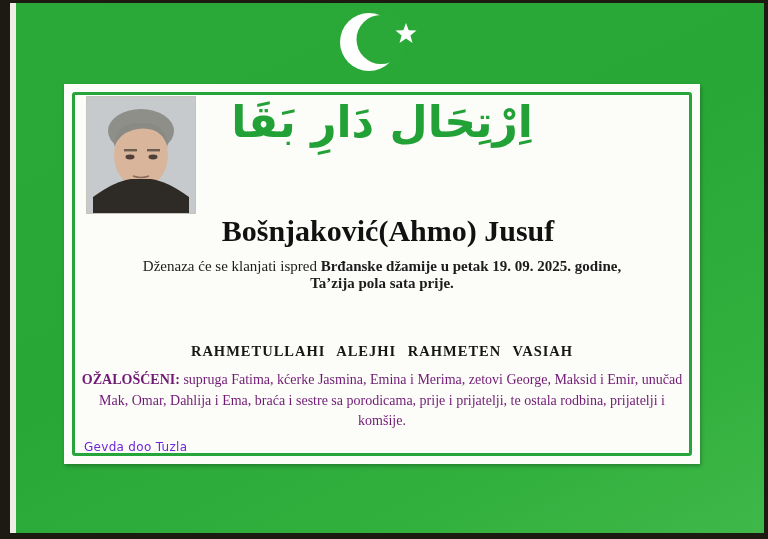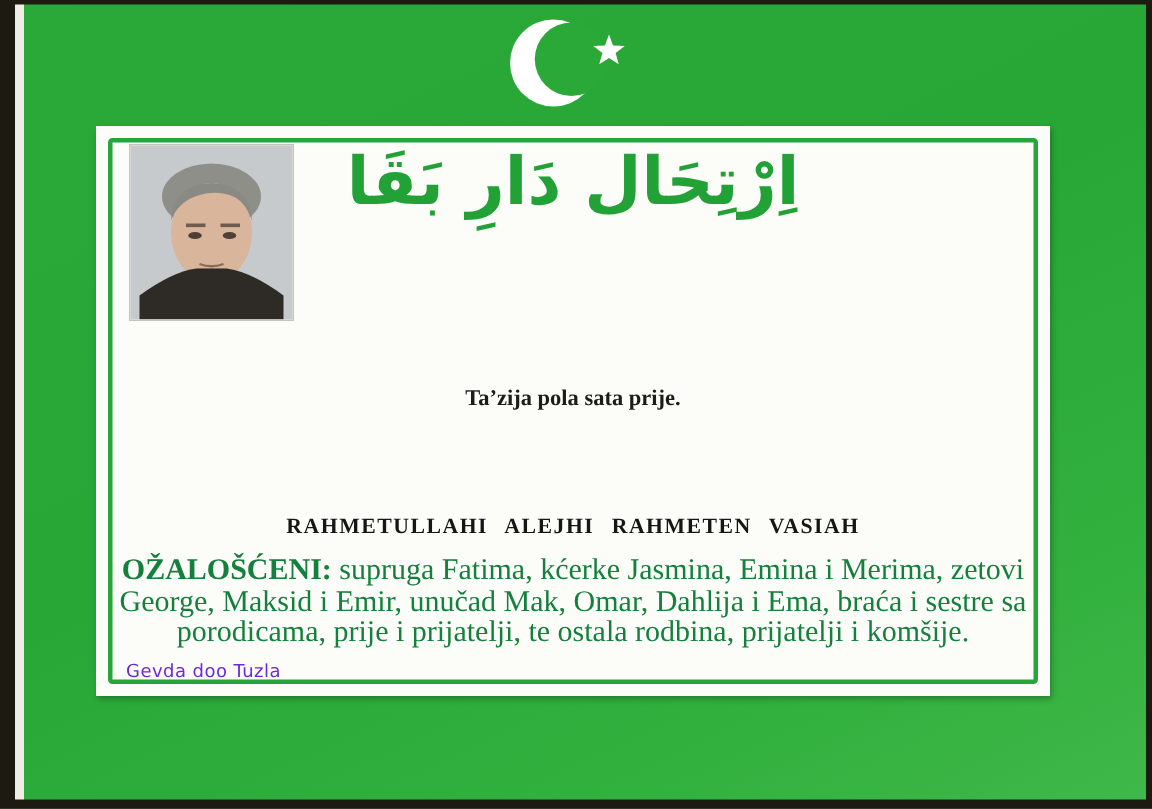--- a/index.html
+++ b/index.html
@@ -20,21 +20,21 @@
          font-size:15px;color:#1c1c1c;white-space:nowrap;}
   .name{position:absolute;top:130px;left:12px;right:0;text-align:center;
         font-size:30px;line-height:34px;font-weight:bold;color:#111;}
   .details{position:absolute;top:174px;left:4px;right:4px;text-align:center;
            font-size:15px;line-height:16.5px;color:#1c1c1c;}
   .details .dline{white-space:nowrap;}
   .bseg{font-weight:bold;}
   .prayer{position:absolute;top:259px;left:0;right:0;text-align:center;
           font-weight:bold;font-size:14.5px;letter-spacing:1px;word-spacing:7px;color:#161616;}
   .mourners{position:absolute;top:286px;left:10px;right:10px;text-align:center;
-            font-size:20px;line-height:20.5px;color:#15803d;}
+            font-size:14px;line-height:20.5px;color:#701a75;}
   .printer{position:absolute;left:20px;top:356px;font-family:"DejaVu Sans", sans-serif;
            font-size:12px;color:#6d28d9;letter-spacing:.3px;}
 </style>
 </head>
 <body>
 
 <div class="canvas">
   <div class="paper"></div>
 
   <svg class="crescent" viewBox="0 0 84 68" aria-hidden="true">
@@ -56,22 +56,24 @@
       <ellipse cx="66" cy="60" rx="4.5" ry="2.4" fill="#4e4038"></ellipse>
       <rect x="37" y="52" width="13" height="2.4" fill="#6d5d50"></rect>
       <rect x="60" y="52" width="13" height="2.4" fill="#6d5d50"></rect>
       <path d="M46,79 Q54,82 62,79" stroke="#8a6a58" stroke-width="1.6" fill="none"></path>
       <path d="M6,116 L6,100 Q28,84 44,82 L64,82 Q80,84 102,100 L102,116 Z" fill="#2e2b27"></path>
     </svg>
 
     <div class="calligraphy">اِرْتِحَال دَارِ بَقَا</div>
 
 
+    <div class="name">Bošnjaković(Ahmo) Jusuf</div>
 
     <div class="details">
+      <div class="dline"><span>Dženaza će se klanjati ispred </span><span class="bseg">Brđanske džamije u petak 19. 09. 2025. godine,</span></div>
       <div class="dline bseg">Ta’zija pola sata prije.</div>
     </div>
 
     <div class="prayer">RAHMETULLAHI ALEJHI RAHMETEN VASIAH</div>
 
     <div class="mourners">
       <span class="bseg">OŽALOŠĆENI:</span><span> supruga Fatima, kćerke Jasmina, Emina i Merima, zetovi George, Maksid i Emir, unučad Mak, Omar, Dahlija i Ema, braća i sestre sa porodicama, prije i prijatelji, te ostala rodbina, prijatelji i komšije.</span>
     </div>
 
     <div class="printer">Gevda doo Tuzla</div>

